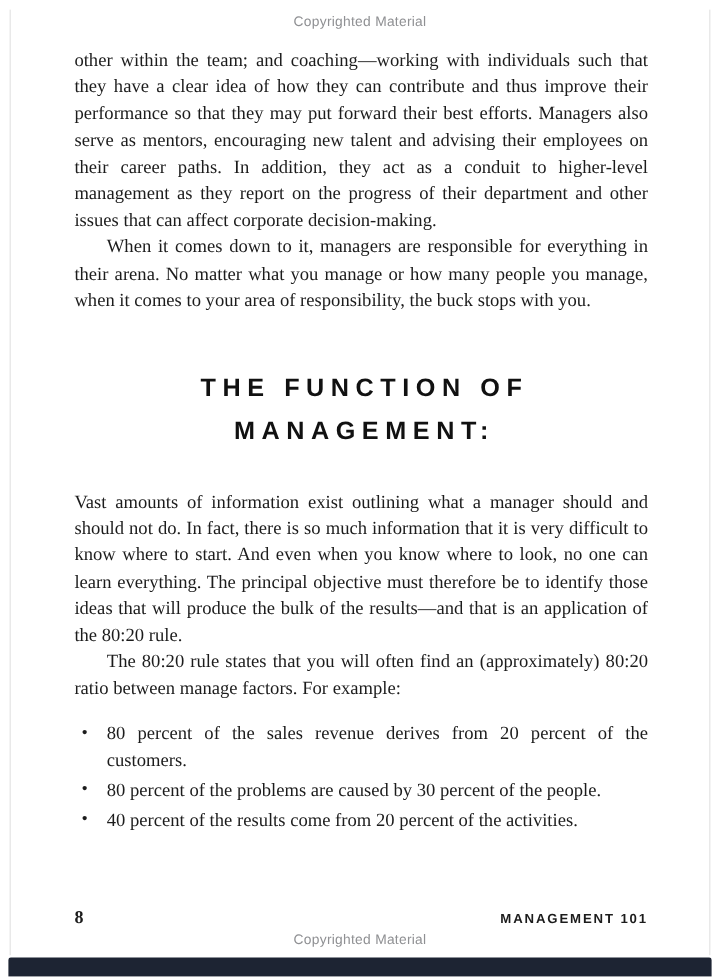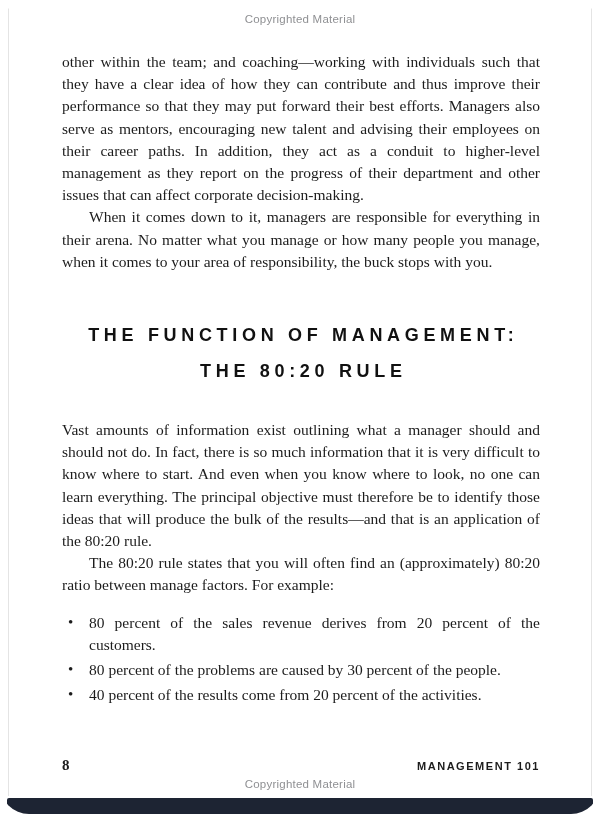--- a/index.html
+++ b/index.html
@@ -8,21 +8,20 @@
     width: 600px;
     font-family: "Liberation Serif", serif;
     -webkit-font-smoothing: antialiased;
   }
   .book-page {
     position: relative;
     width: 600px;
     height: 814px;
     background: #ffffff;
     overflow: hidden;
-    border-radius: 29px;
   }
   
   .page-edge {
     position: absolute;
     top: 8px;
     bottom: 18px;
     width: 1px;
     background: #e4e4e4;
   }
   .page-edge.left  { left: 8px; }
@@ -36,21 +35,21 @@
     font-family: "Liberation Sans", sans-serif;
     font-size: 11.5px;
     color: #8f9093;
     letter-spacing: 0.02em;
   }
   .copyright.top    { top: 13px; }
   .copyright.bottom { bottom: 24px; }
 
   .content {
     position: absolute;
-    top: 51px;
+    top: 40px;
     left: 62px;
     right: 60px;
   }
   .para {
     font-size: 15.5px;
     line-height: 22.2px;
     color: #1c1c1c;
     text-align: justify;
     text-justify: inter-word;
   }
@@ -59,21 +58,21 @@
   .section-heading {
     margin-top: 44px;
     margin-bottom: 30px;
     text-align: center;
     font-family: "Liberation Sans", sans-serif;
     font-weight: 700;
     color: #111111;
   }
   .heading-line {
     display: block;
-    font-size: 18px;
+    font-size: 21px;
     letter-spacing: 0.26em;
     margin-right: -0.26em; 
     line-height: 36px;
     text-align: center;
   }
 
   .bullet-list {
     list-style: none;
     margin-top: 15px;
   }
@@ -140,21 +139,20 @@
   <div class="copyright top">Copyrighted Material</div>
 
   <div class="content">
 
     <p class="para">other within the team; and coaching—working with individuals such that they have a clear idea of how they can contribute and thus improve their performance so that they may put forward their best efforts. Managers also serve as mentors, encouraging new talent and advising their employees on their career paths. In addition, they act as a conduit to higher-level management as they report on the progress of their department and other issues that can affect corporate decision-making.</p>
 
     <p class="para indent">When it comes down to it, managers are responsible for everything in their arena. No matter what you manage or how many people you manage, when it comes to your area of responsibility, the buck stops with you.</p>
 
     <h1 class="section-heading">
       <span class="heading-line">THE FUNCTION OF MANAGEMENT:</span>
-      <span class="heading-line">THE 80:20 RULE</span>
     </h1>
 
     <p class="para">Vast amounts of information exist outlining what a manager should and should not do. In fact, there is so much information that it is very difficult to know where to start. And even when you know where to look, no one can learn everything. The principal objective must therefore be to identify those ideas that will produce the bulk of the results—and that is an application of the 80:20 rule.</p>
 
     <p class="para indent">The 80:20 rule states that you will often find an (approximately) 80:20 ratio between manage factors. For example:</p>
 
     <ul class="bullet-list">
       <li class="bullet-item">
         <span class="bullet-dot">•</span>
         <span>80 percent of the sales revenue derives from 20 percent of the customers.</span>

